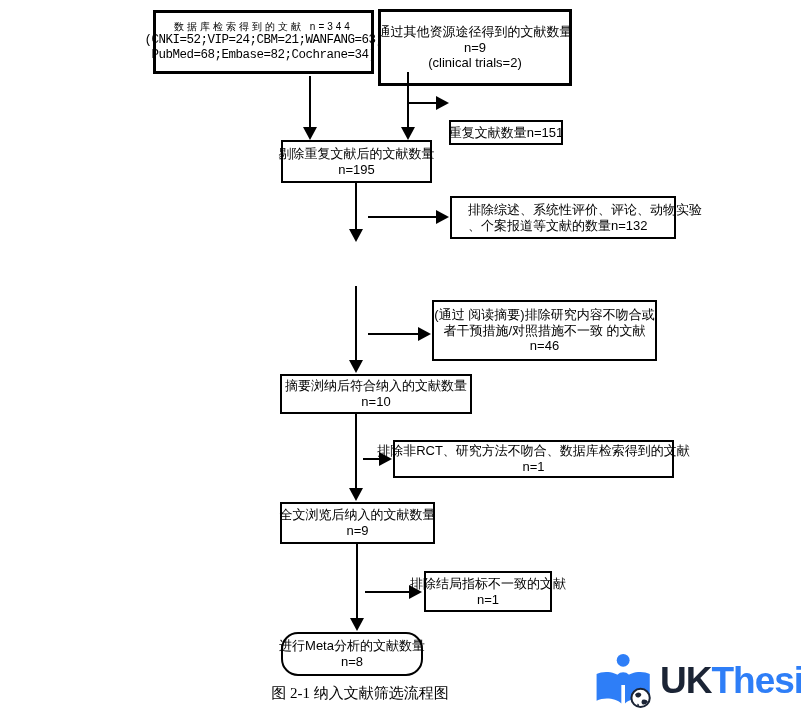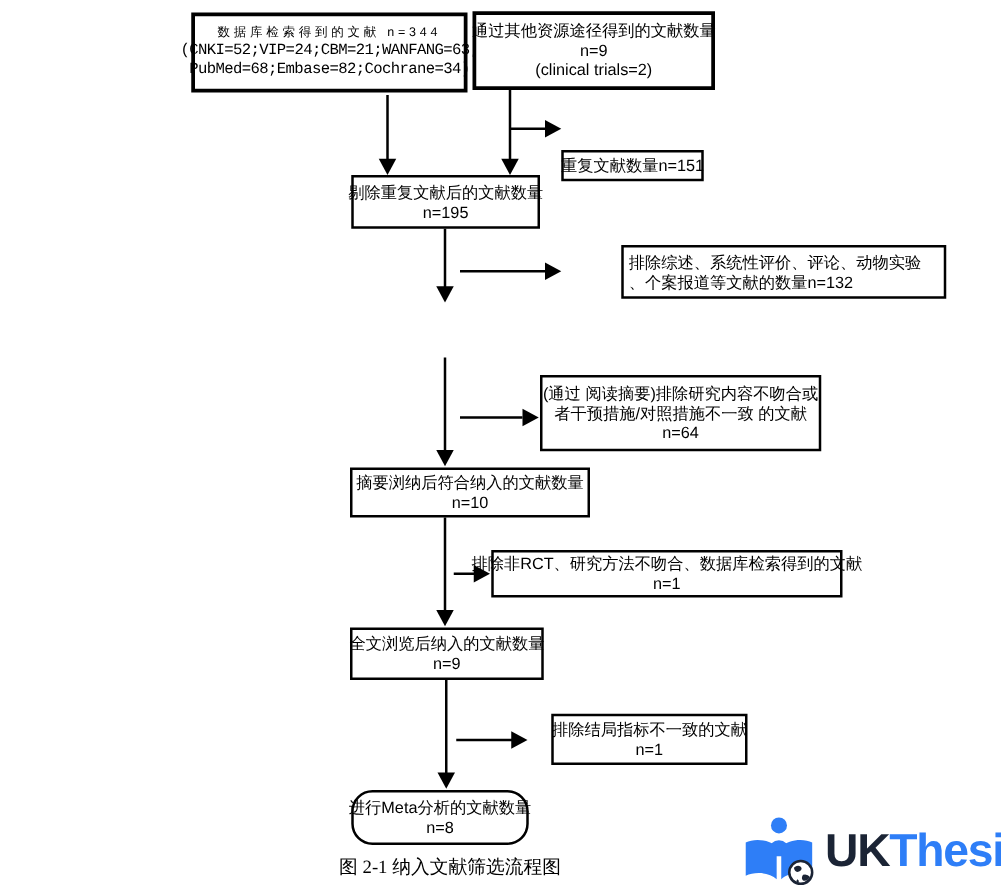--- a/index.html
+++ b/index.html
@@ -26,30 +26,30 @@
     text-align:center;
     padding:1px 2px;
   }
   .fbox.thick{border-width:3px;}
   .fbox .ln{white-space:nowrap;}
 
   #box-database{left:153px;top:10px;width:221px;height:64px;}
   #box-database .spaced{font-size:10px;letter-spacing:3px;}
   #box-database .mono{font-family:"Liberation Mono","DejaVu Sans Mono",monospace;font-size:12.5px;letter-spacing:-0.5px;}
 
-  #box-other{left:378px;top:9px;width:194px;height:63px;align-items:center;}
+  #box-other{left:378px;top:9px;width:194px;height:77px;align-items:center;}
   #box-dup{left:449px;top:92px;width:114px;height:25px;font-size:13px;margin-top:28px;}
   #box-dedup{left:281px;top:140px;width:151px;height:43px;}
-  #box-excl1{left:450px;top:196px;width:260px;height:43px;text-align:left;align-items:flex-start;padding-left:4px;margin-left:47px;}
+  #box-excl1{left:450px;top:196px;width:226px;height:43px;text-align:left;align-items:flex-start;padding-left:16px;}
   #box-screen{left:288px;top:243px;width:134px;height:43px;}
   #box-excl2{left:432px;top:300px;width:225px;height:61px;}
   #box-abstract{left:280px;top:374px;width:192px;height:40px;}
   #box-excl3{left:393px;top:440px;width:281px;height:38px;}
   #box-fulltext{left:280px;top:502px;width:155px;height:42px;}
-  #box-excl4{left:424px;top:571px;width:157px;height:41px;margin-left:17px;}
+  #box-excl4{left:424px;top:571px;width:128px;height:41px;}
   #box-meta{left:281px;top:632px;width:142px;height:44px;border-radius:17px;}
 
   
   .vline{position:absolute;width:2px;background:#000;}
   .hline{position:absolute;height:2px;background:#000;}
   .ah-down{
     position:absolute;width:0;height:0;
     border-left:7px solid transparent;
     border-right:7px solid transparent;
     border-top:13px solid #000;
@@ -113,21 +113,21 @@
 
   <div class="fbox" id="box-excl1">
     <div class="ln">排除综述、系统性评价、评论、动物实验</div>
     <div class="ln">、个案报道等文献的数量n=132</div>
   </div>
 
 
   <div class="fbox" id="box-excl2">
     <div class="ln">(通过 阅读摘要)排除研究内容不吻合或</div>
     <div class="ln">者干预措施/对照措施不一致 的文献</div>
-    <div class="ln">n=64</div>
+    <div class="ln">n=46</div>
   </div>
 
   <div class="fbox" id="box-abstract">
     <div class="ln">摘要浏纳后符合纳入的文献数量</div>
     <div class="ln">n=10</div>
   </div>
 
   <div class="fbox" id="box-excl3">
     <div class="ln">排除非RCT、研究方法不吻合、数据库检索得到的文献</div>
     <div class="ln">n=1</div>

